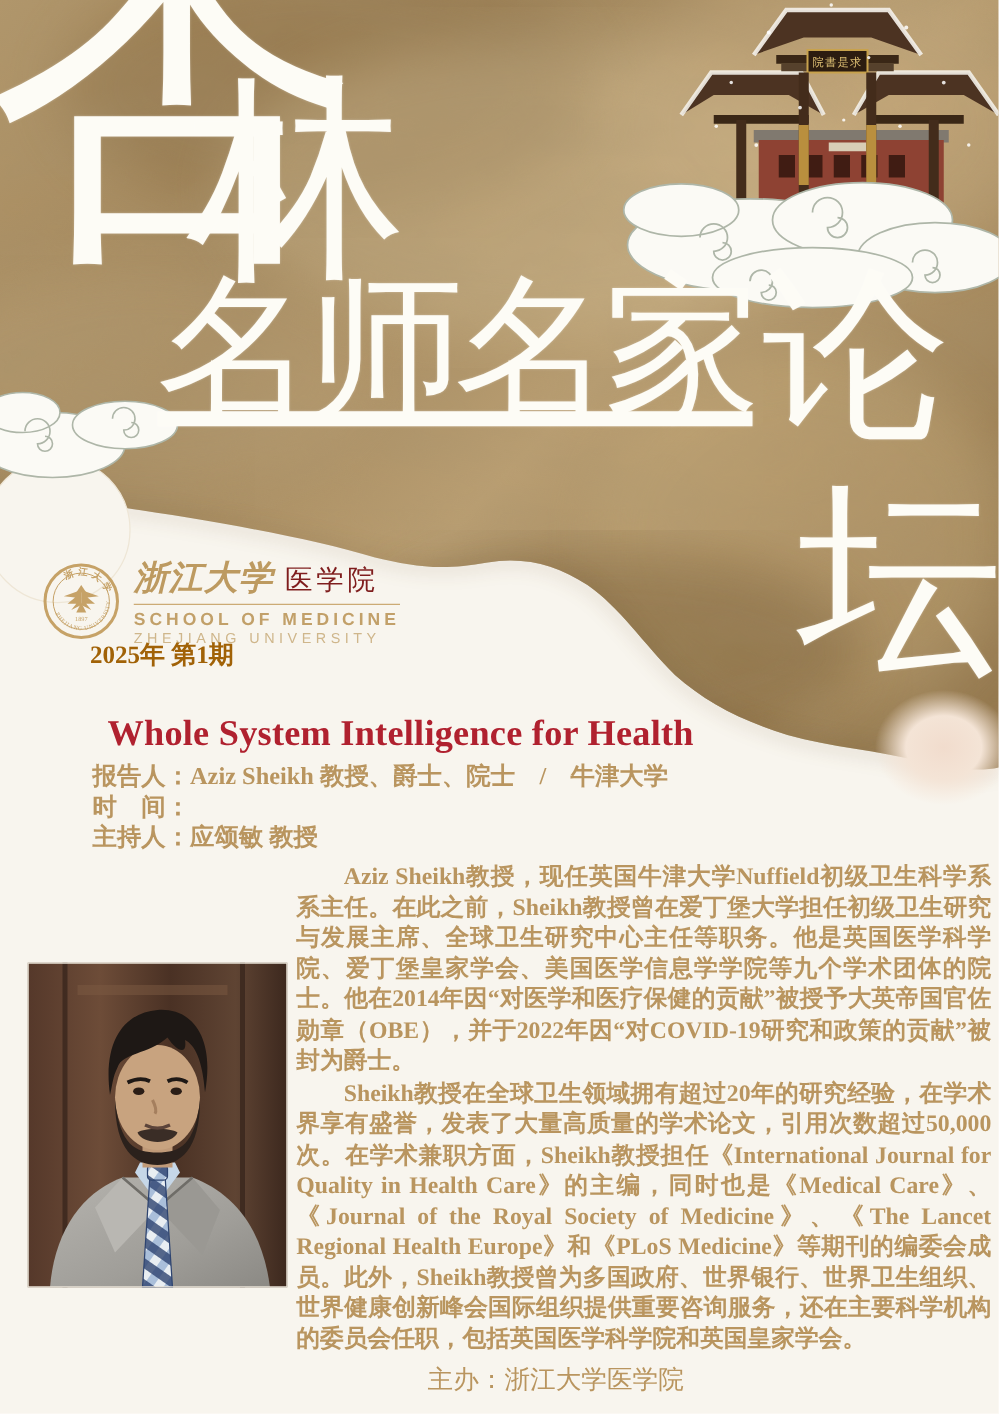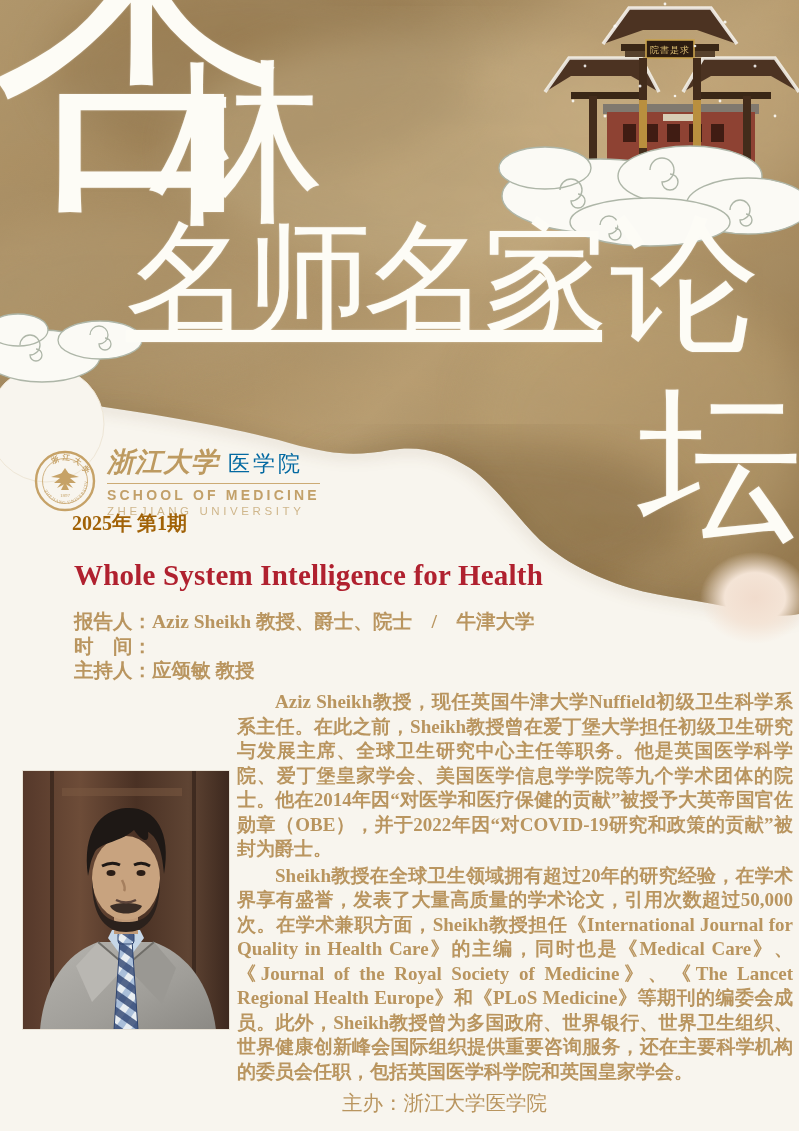--- a/index.html
+++ b/index.html
@@ -20,27 +20,27 @@
   .char-lin{left:150px; top:58px; font-size:174px;}
   .char-row{left:126px; top:218px; font-size:126px; letter-spacing:-7px; white-space:nowrap;text-decoration:underline;}
   .char-lun{left:610px; top:210px; font-size:150px;}
   .char-tan{left:638px; top:384px; font-size:164px;}
   
   .logo{position:absolute; left:34px; top:444px; display:flex; align-items:center; gap:11px;}
   .logo-text{display:flex; flex-direction:column;}
   .logo-cn{display:flex; align-items:baseline; gap:9px; color:#bd9a60;
     border-bottom:1.5px solid #ccab75; padding-bottom:3px;}
   .logo-cn-script{font-size:27px; font-weight:bold; font-style:italic; letter-spacing:1px;}
-  .logo-cn-suffix{font-size:22px; letter-spacing:3px; font-family:Liberation Serif, serif; color:#0369a1;}
+  .logo-cn-suffix{font-size:22px; letter-spacing:3px; font-family:Liberation Serif, serif; color:#7f1d1d;}
   .logo-en1{font-size:14px; letter-spacing:3.2px; color:#c2a069; font-weight:bold; margin-top:3px;
     font-family:"Liberation Sans",sans-serif;}
   .logo-en2{font-size:11.5px; letter-spacing:3.6px; color:#cfb68b; margin-top:2px;
     font-family:"Liberation Sans",sans-serif;}
   .issue{position:absolute; left:72px; top:510px; font-size:20px; font-weight:bold; color:#a16207;}
-  .title{position:absolute; left:74px; top:559px; margin:0; font-size:29px; font-weight:bold; color:#b0212f; letter-spacing:.2px;}
+  .title{position:absolute; left:74px; top:559px; margin:12px; font-size:29px; font-weight:bold; color:#b0212f; letter-spacing:.2px;}
   .details{position:absolute; left:74px; top:610px; width:620px; color:#b9955f; font-weight:bold; font-size:19.5px;}
   .detail-row{display:flex; line-height:24.5px; white-space:nowrap;}
   .detail-label{flex:0 0 auto;}
   
   .bio-text{position:absolute; left:237px; top:690px; width:556px;
     color:#b9955f; font-weight:bold; font-size:19px; line-height:24.5px;
     text-align:justify;}
   .bio-text p{margin:0 0 2px 0; text-indent:2em;}
   .photo-frame{position:absolute; left:22px; top:770px; width:208px; height:260px;}
   .footer{position:absolute; left:0; top:1089px; width:100%; text-align:center;

